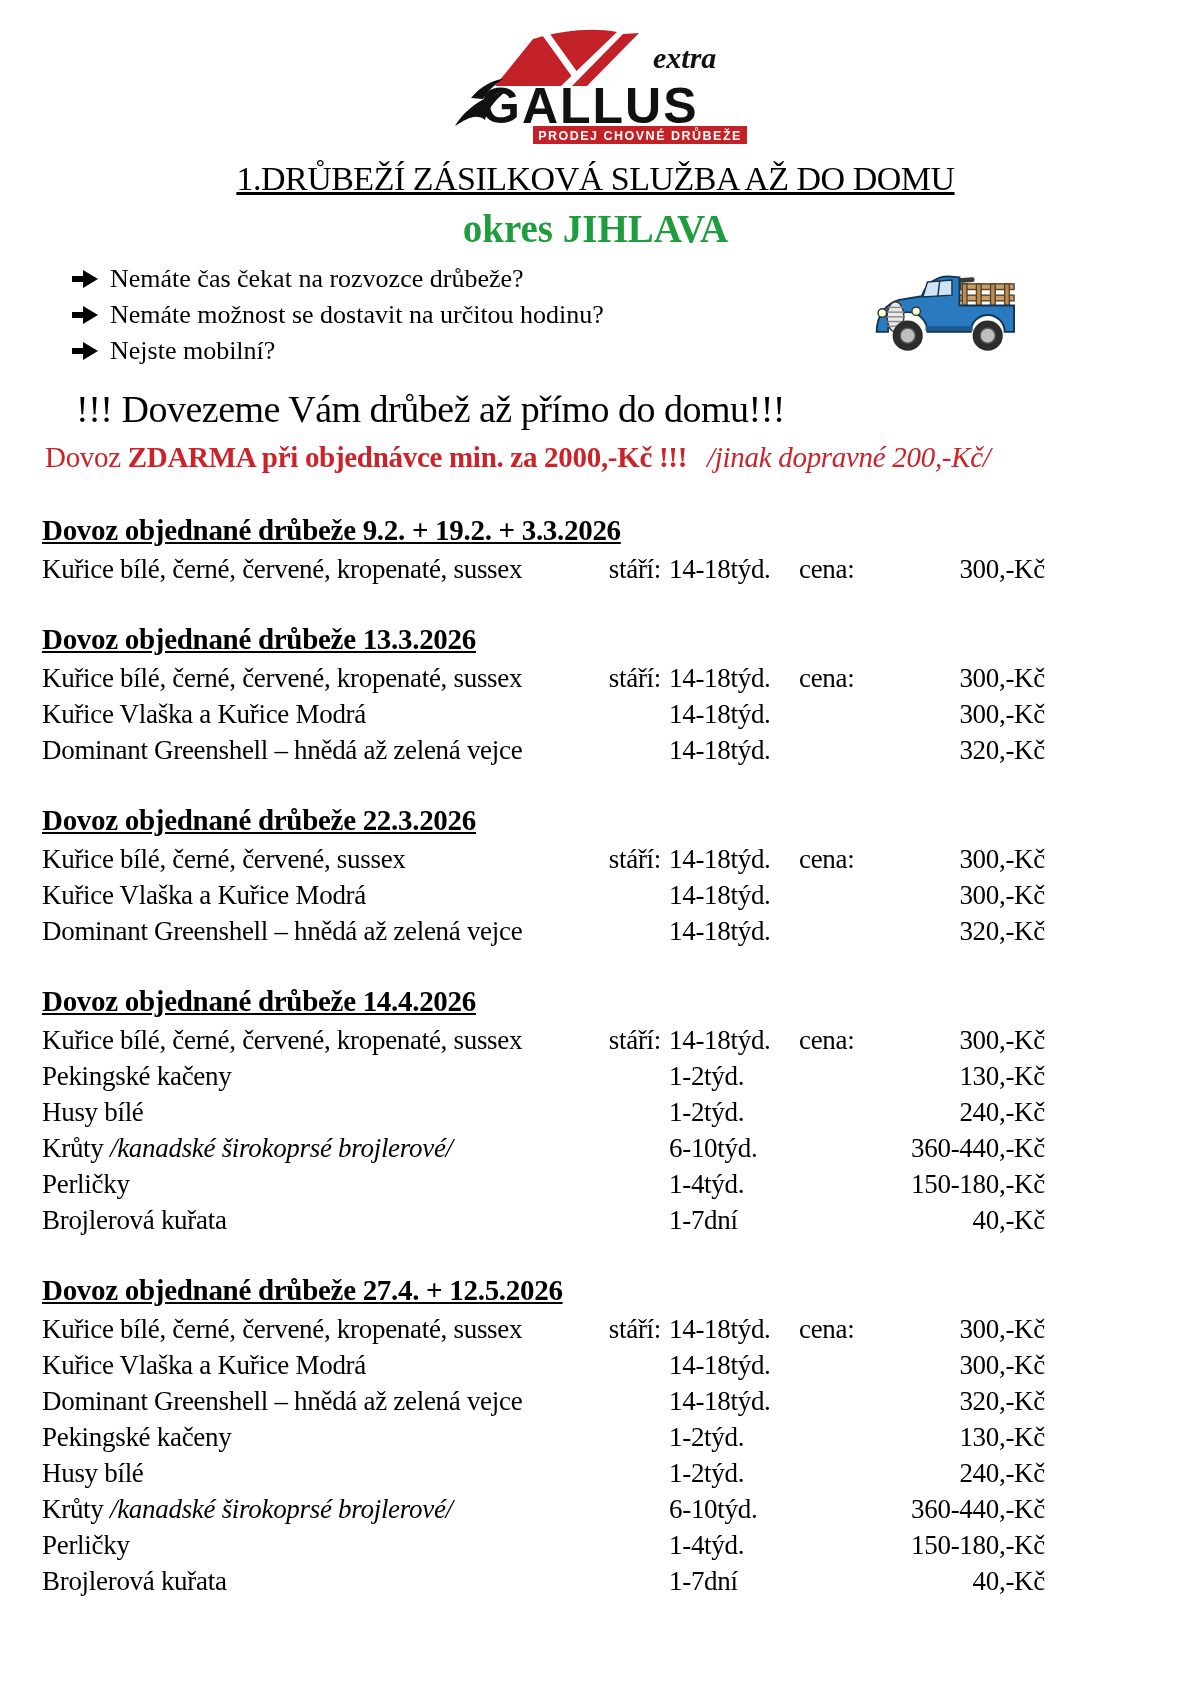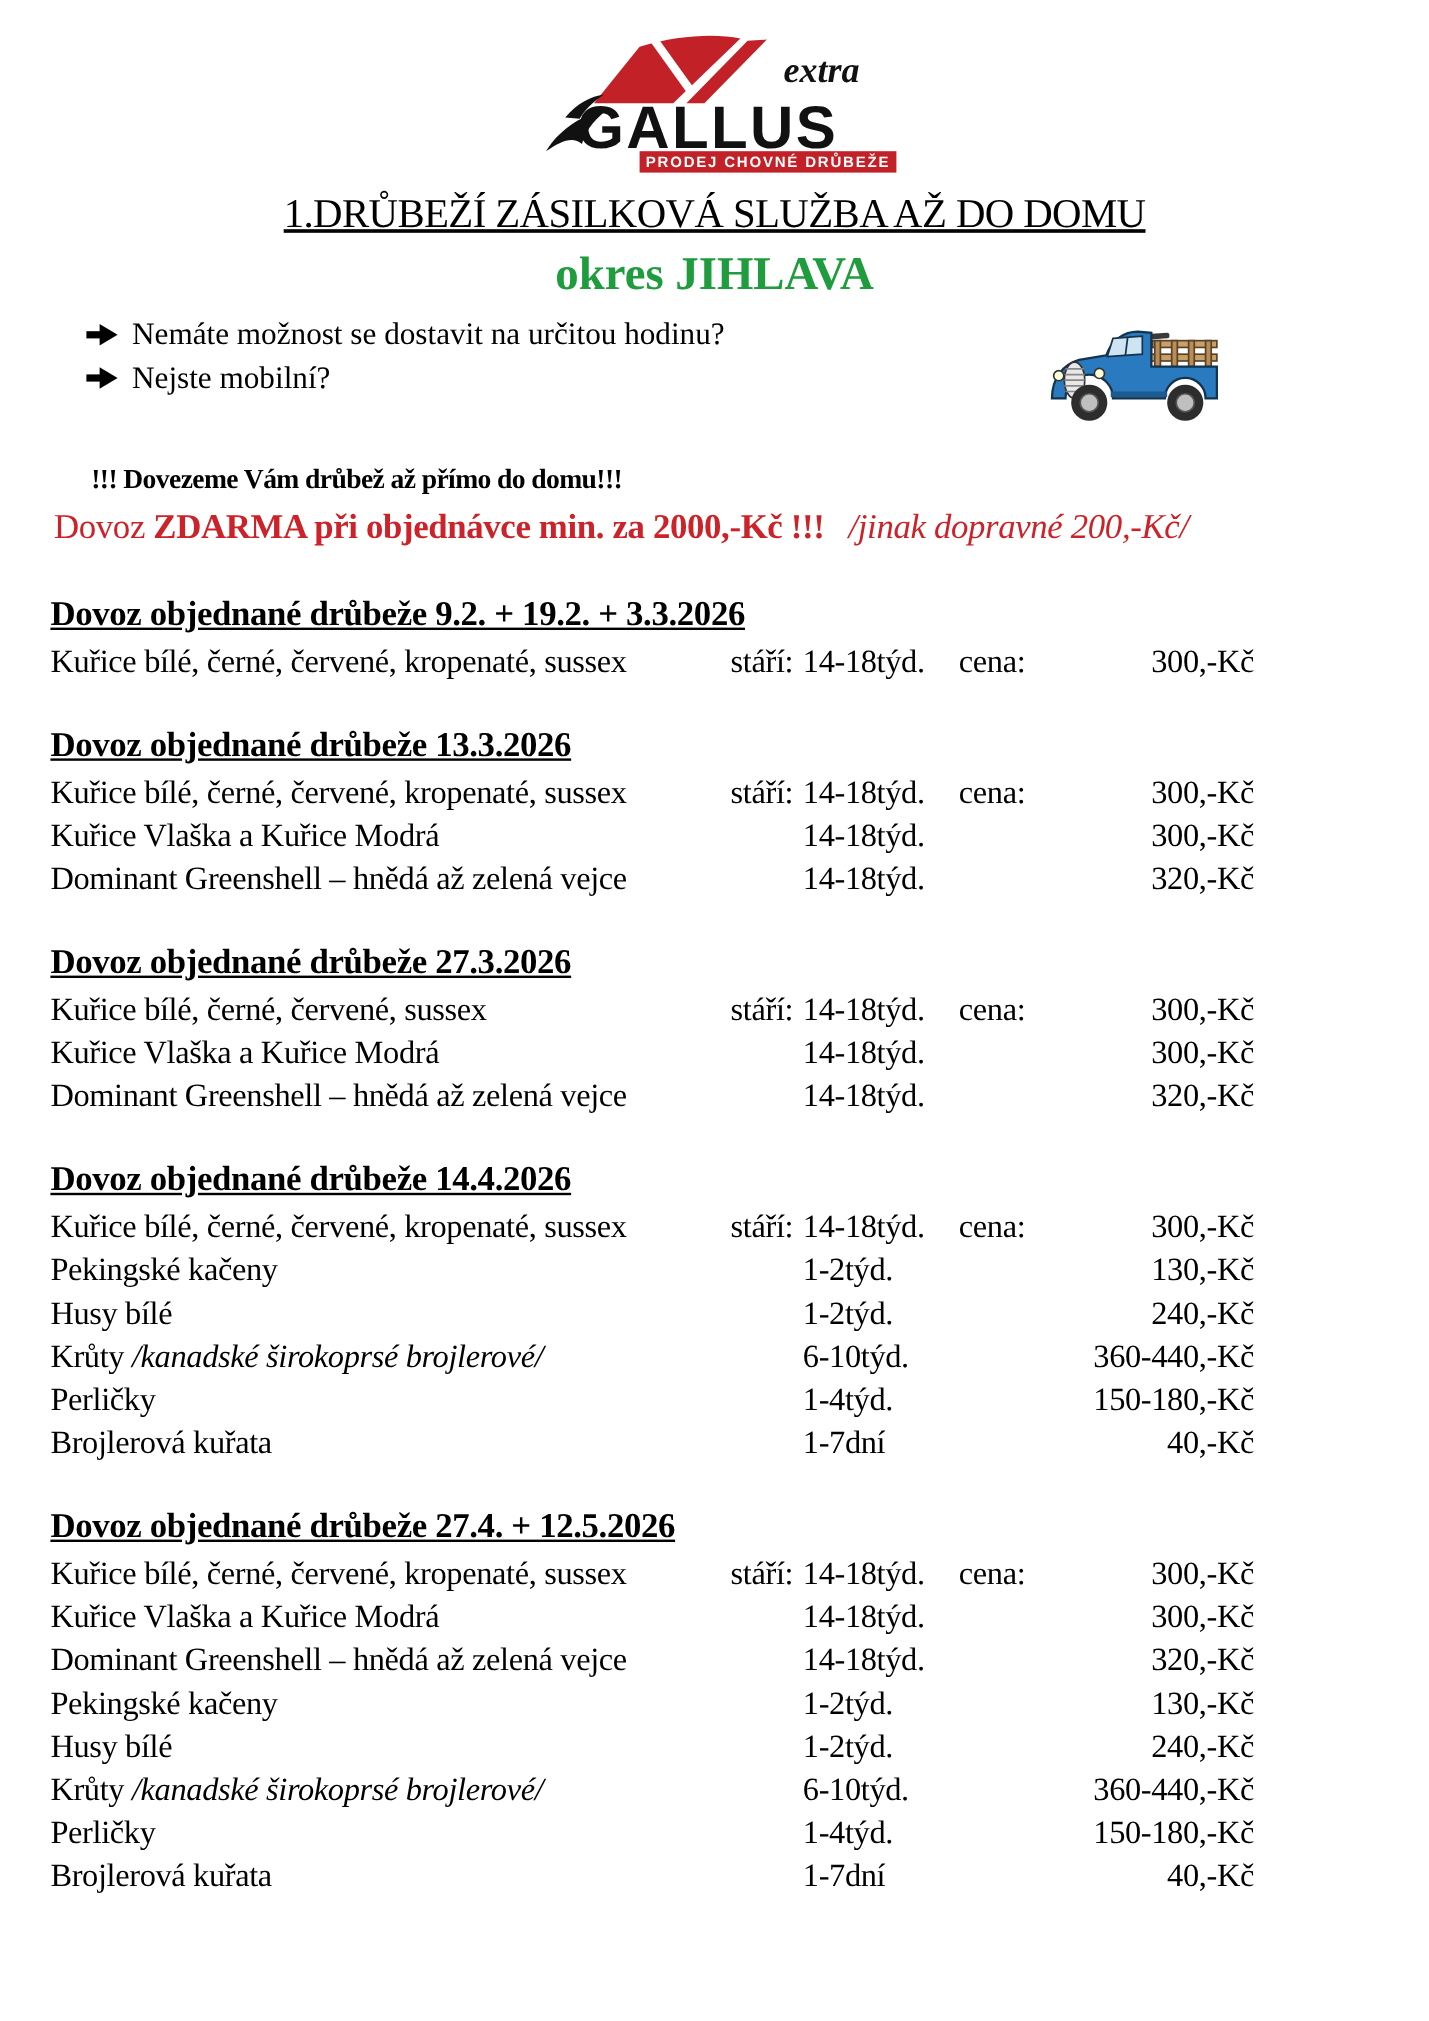--- a/index.html
+++ b/index.html
@@ -34,21 +34,21 @@
   
   .intro{position:relative;margin:10px 0 0 72px;min-height:108px;}
   .qline{font-size:26px;line-height:36px;white-space:nowrap;}
   .arr{display:inline-block;width:26px;height:17px;position:relative;margin-right:12px;}
   .arr::before{content:"";position:absolute;left:0;top:6px;width:13px;height:6px;background:#000;}
   .arr::after{content:"";position:absolute;left:11px;top:0;
     border-left:15px solid #000;border-top:9px solid transparent;border-bottom:9px solid transparent;}
   .truck{position:absolute;right:160px;top:-6px;}
 
   .promo{
-    font-size:23px;font-weight:bold;letter-spacing:-0.5px;
+    font-size:38px;font-weight:normal;letter-spacing:-0.5px;
     margin:18px 10px 10px 76px;
   }
   .redline{
     font-size:29px;color:var(--red);margin:4px 4px 0 45px;
     letter-spacing:-0.3px;white-space:nowrap;
   }
   .rl-bold{font-weight:bold;}
   .rl-note{font-style:italic;margin-left:20px;}
 
   
@@ -93,20 +93,23 @@
       <rect x="92" y="100" width="214" height="18" fill="#c32128"></rect>
       <text x="199" y="113.5" text-anchor="middle" font-family="Liberation Sans, sans-serif" font-size="12.5" font-weight="bold" letter-spacing="1.5" fill="#ffffff">PRODEJ CHOVNÉ DRŮBEŽE</text>
     </svg>
   </div>
 
   <div class="title">1.DRŮBEŽÍ ZÁSILKOVÁ SLUŽBA AŽ DO DOMU</div>
   <div class="subtitle">okres JIHLAVA</div>
 
   <div class="intro">
     <div class="qline">
+      <span class="arr"></span><span>Nemáte čas čekat na rozvozce drůbeže?</span>
+    </div>
+    <div class="qline">
       <span class="arr"></span><span>Nemáte možnost se dostavit na určitou hodinu?</span>
     </div>
     <div class="qline">
       <span class="arr"></span><span>Nejste mobilní?</span>
     </div>
 
     <div class="truck">
       <svg width="160" height="102" viewBox="0 0 170 105">
 
         <g stroke="#5a4326" stroke-width="1.5">
@@ -185,21 +188,21 @@
         </div>
         <div class="row">
           <span class="c-name"><span>Dominant Greenshell – hnědá až zelená vejce</span><span class="it"></span></span>
           <span class="c-agelab"></span>
           <span class="c-age">14-18týd.</span>
           <span class="c-pricelab"></span>
           <span class="c-price">320,-Kč</span>
         </div>
       </div>
       <div class="sec">
-        <div class="sec-h">Dovoz objednané drůbeže 27.3.2026</div>
+        <div class="sec-h">Dovoz objednané drůbeže 22.3.2026</div>
         <div class="row">
           <span class="c-name"><span>Kuřice bílé, černé, červené, sussex</span><span class="it"></span></span>
           <span class="c-agelab">stáří:</span>
           <span class="c-age">14-18týd.</span>
           <span class="c-pricelab">cena:</span>
           <span class="c-price">300,-Kč</span>
         </div>
         <div class="row">
           <span class="c-name"><span>Kuřice Vlaška a Kuřice Modrá</span><span class="it"></span></span>
           <span class="c-agelab"></span>

